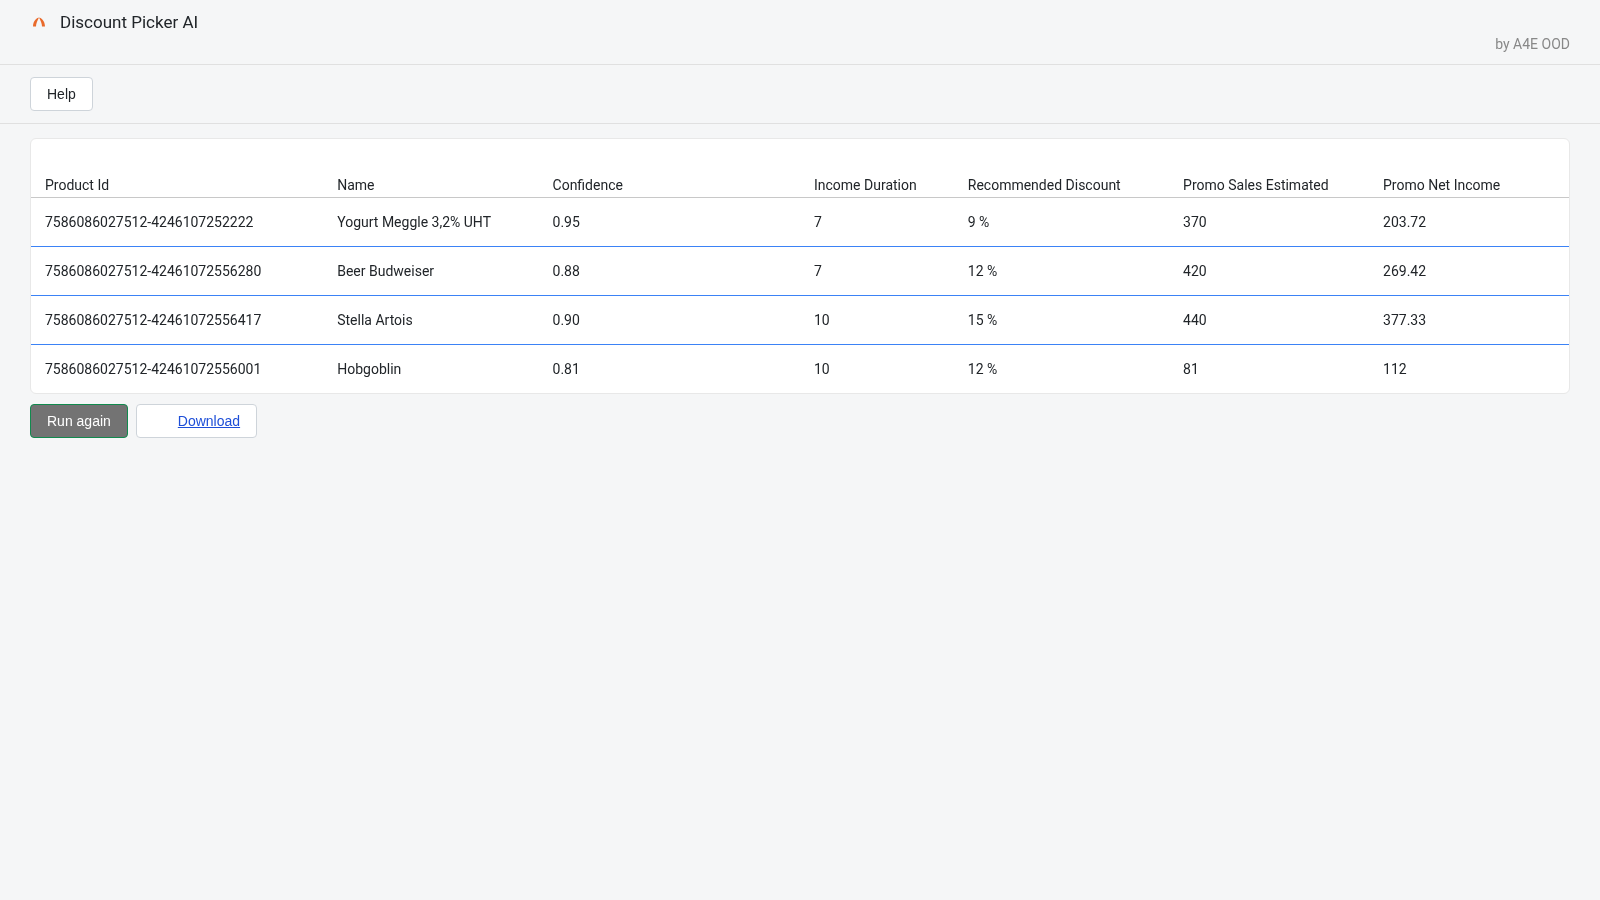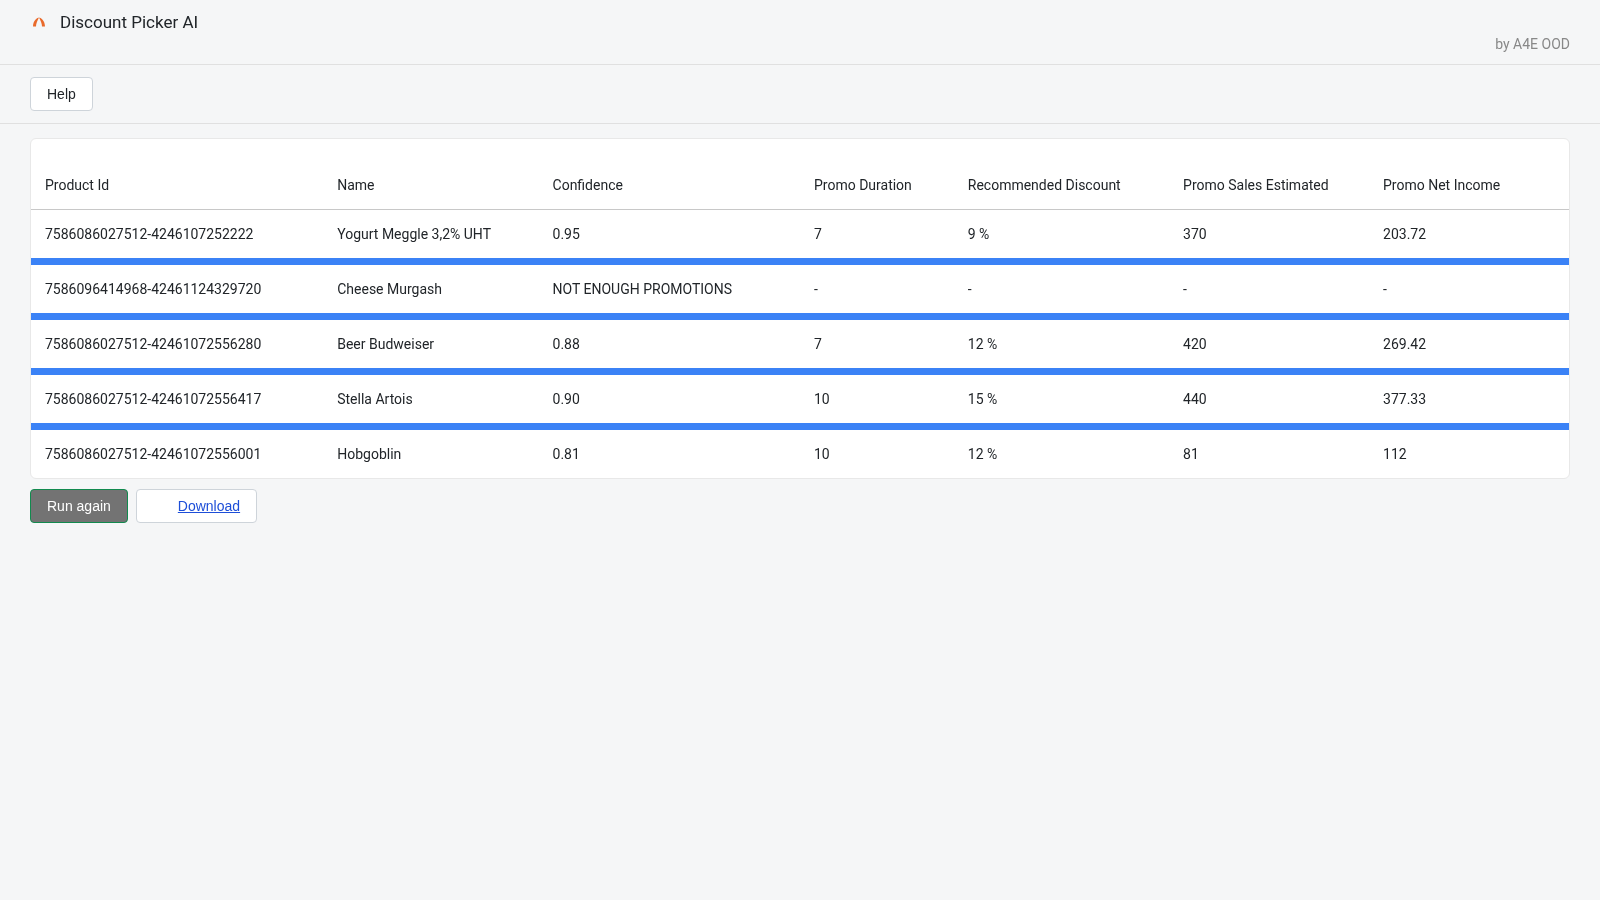--- a/index.html
+++ b/index.html
@@ -83,28 +83,28 @@
 }
 table {
   width: 100%;
   border-collapse: collapse;
 }
 thead th {
   text-align: left;
   font-weight: 400;
   font-size: 14px;
   color: #212529;
-  padding: 38px 14px 16px 14px;
+  padding: 38px 14px 4px 14px;
   border-bottom: 1px solid #c8c8c8;
 }
 tbody td {
   padding: 16px 14px;
   font-size: 14px;
   color: #212529;
-  border-bottom: 7px solid #3b82f6;
+  border-bottom: 1px solid #3b82f6;
 }
 tbody tr:last-child td {
   border-bottom: none;
 }
 .actions {
   margin-top: 10px;
   display: flex;
   gap: 8px;
 }
 .col-id    { width: 19%; }
@@ -136,44 +136,35 @@
 </div>
 
 <div class="content">
   <div class="card">
     <table>
       <thead>
         <tr>
           <th class="col-id">Product Id</th>
           <th class="col-name">Name</th>
           <th class="col-conf">Confidence</th>
-          <th class="col-dur">Promo Duration</th>
+          <th class="col-dur">Income Duration</th>
           <th class="col-disc">Recommended Discount</th>
           <th class="col-sales">Promo Sales Estimated</th>
           <th class="col-net">Promo Net Income</th>
         </tr>
       </thead>
       <tbody id="table-body">
       <tr>
             <td>7586086027512-4246107252222</td>
             <td>Yogurt Meggle 3,2% UHT</td>
             <td>0.95</td>
             <td>7</td>
             <td>9 %</td>
             <td>370</td>
             <td>203.72</td>
-          </tr>
-          <tr>
-            <td>7586096414968-42461124329720</td>
-            <td>Cheese Murgash</td>
-            <td>NOT ENOUGH PROMOTIONS</td>
-            <td>-</td>
-            <td>-</td>
-            <td>-</td>
-            <td>-</td>
           </tr>
           <tr>
             <td>7586086027512-42461072556280</td>
             <td>Beer Budweiser</td>
             <td>0.88</td>
             <td>7</td>
             <td>12 %</td>
             <td>420</td>
             <td>269.42</td>
           </tr>

